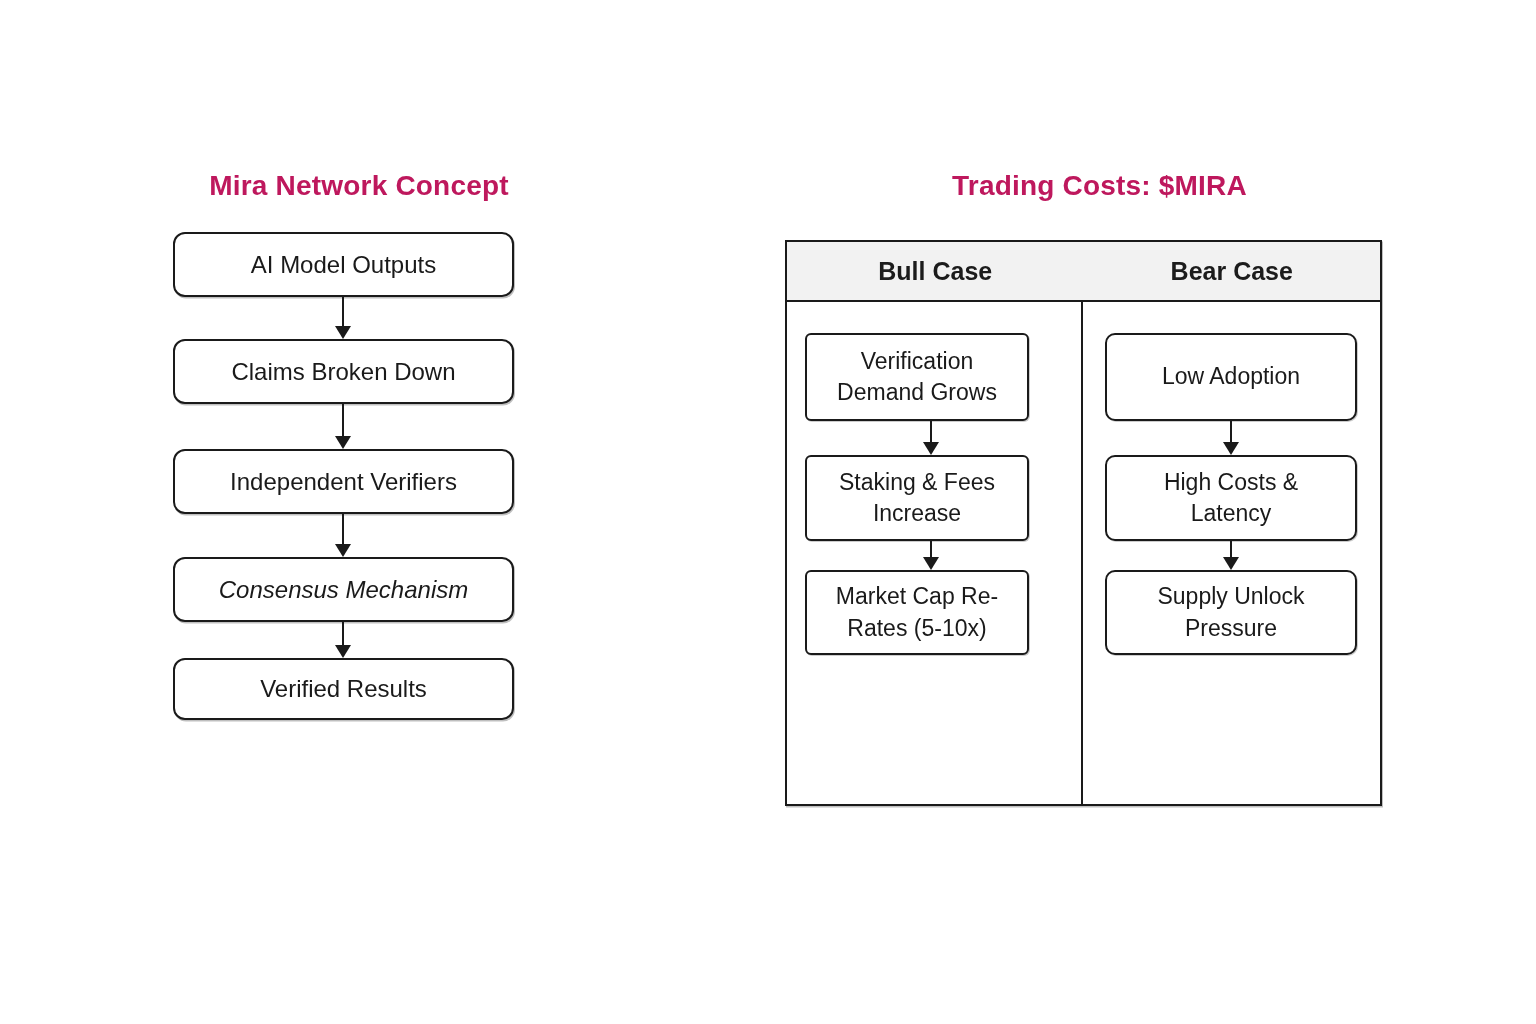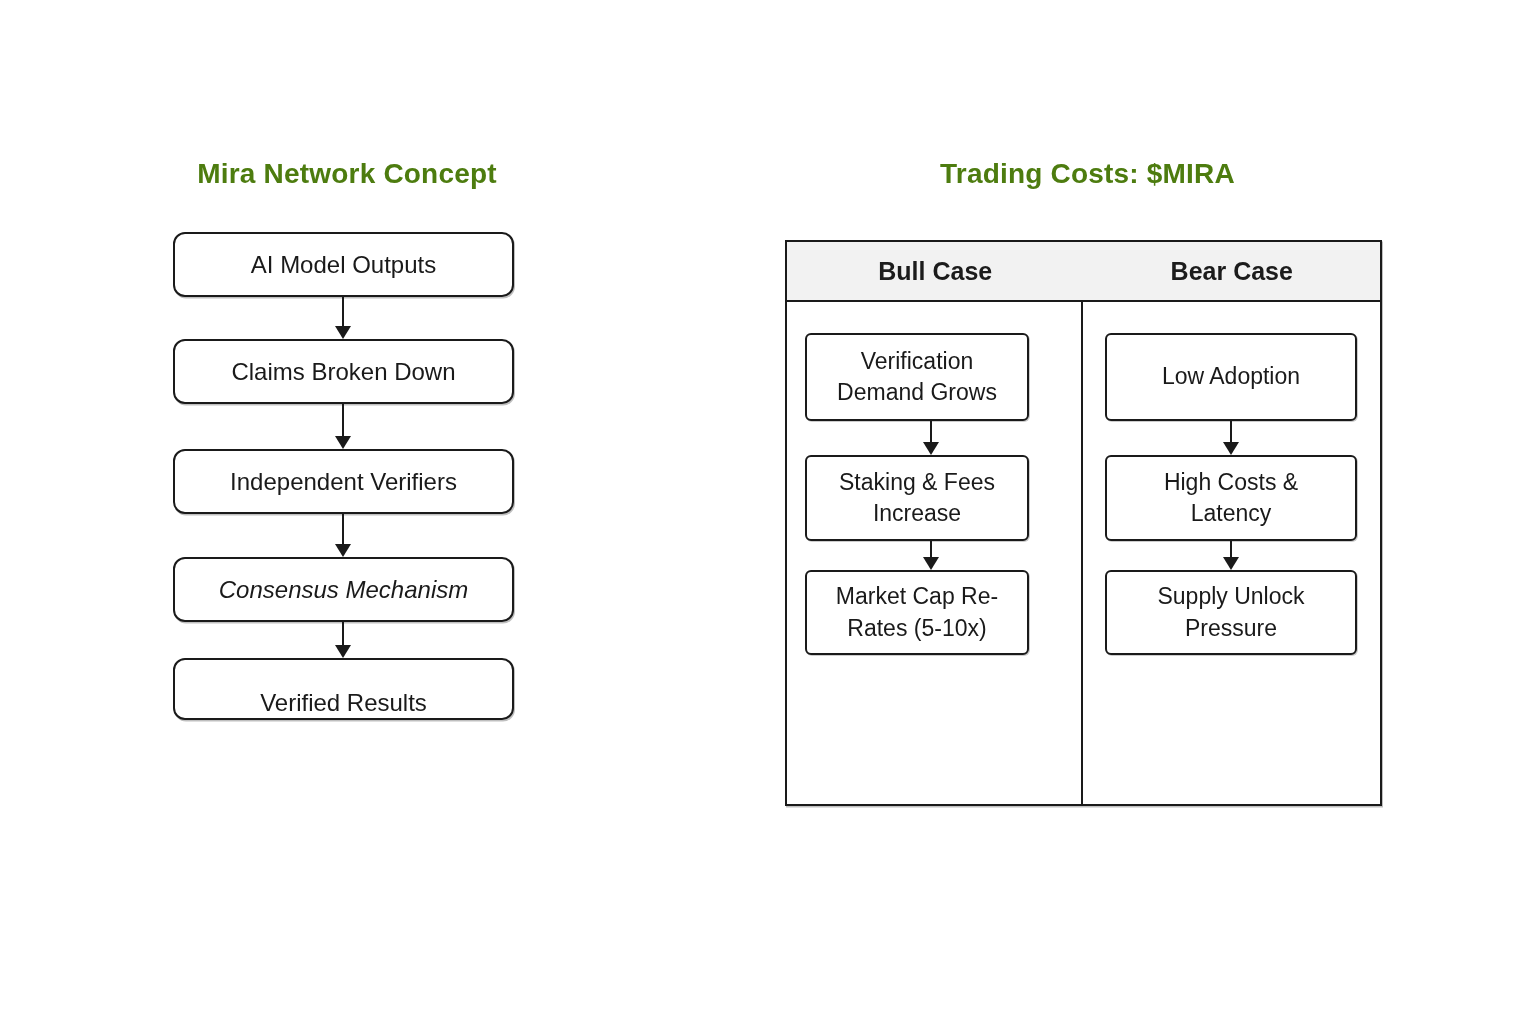--- a/index.html
+++ b/index.html
@@ -7,25 +7,25 @@
     position: relative;
     width: 1536px;
     height: 1024px;
     background: #ffffff;
     font-family: "Liberation Sans", sans-serif;
     color: #1a1a1a;
     overflow: hidden;
   }
   .diagram-title {
     position: absolute;
-    margin: 4px;
+    margin: 16px;
     text-align: center;
     font-size: 28px;
     font-weight: 700;
-    color: #4d7c0f;
+    color: #be185d;
     letter-spacing: 0.2px;
   }
   #left-title  { left: 143px; width: 400px; top: 154px; }
   #right-title { left: 785px; width: 597px; top: 154px; }
 
   
   .flow-node {
     position: absolute;
     box-sizing: border-box;
     background: #ffffff;
@@ -37,21 +37,21 @@
     text-align: center;
     font-size: 24px;
     line-height: 1.3;
     box-shadow: 1px 1.5px 0 rgba(0,0,0,0.25);
   }
   .left-node { left: 173px; width: 341px; height: 65px; }
   #lnode-0 { top: 232px; }
   #lnode-1 { top: 339px; }
   #lnode-2 { top: 449px; }
   #lnode-3 { top: 557px; }
-  #lnode-4 { top: 658px; height: 62px; align-items: flex-end; }
+  #lnode-4 { top: 658px; height: 62px; }
   .italic { font-style: italic; }
 
   
   .arrow { position: absolute; width: 18px; transform: translateX(-50%); }
   .arrow .shaft {
     position: absolute; left: 50%; margin-left: -1px;
     width: 2px; top: 0; bottom: 11px; background: #1a1a1a;
   }
   .arrow .head {
     position: absolute; left: 50%; transform: translateX(-50%); bottom: 0;
@@ -94,21 +94,21 @@
     box-sizing: border-box;
     background: #ffffff;
     border: 2px solid #1a1a1a;
     border-radius: 6px;
     display: flex; align-items: center; justify-content: center;
     text-align: center;
     font-size: 23px; line-height: 1.35;
     box-shadow: 1px 1px 0 rgba(0,0,0,0.2);
   }
   .bull-node { left: 805px;  width: 224px; }
-  .bear-node { left: 1105px; width: 252px; }
+  .bear-node { left: 1105px; width: 252px; border-radius: 10px; }
   .trow-0 { top: 333px; height: 88px; }
   .trow-1 { top: 455px; height: 86px; }
   .trow-2 { top: 570px; height: 85px; }
   .w190 { max-width: 190px; }
   .w230 { max-width: 230px; }
   .w170 { max-width: 170px; }
   .w160 { max-width: 160px; }
   #barr-0 { left: 931px;  top: 421px; height: 34px; }
   #barr-1 { left: 931px;  top: 541px; height: 29px; }
   #rarr-0 { left: 1231px; top: 421px; height: 34px; }

